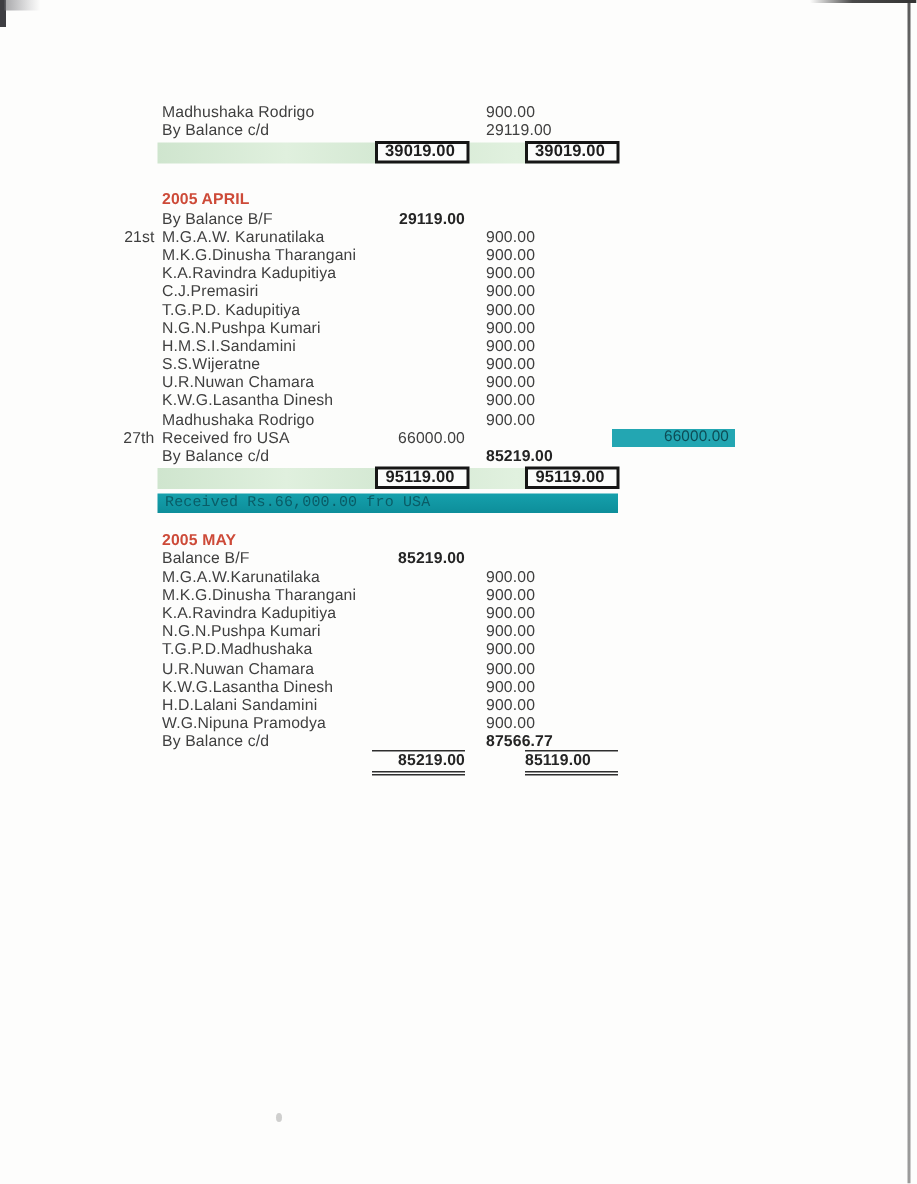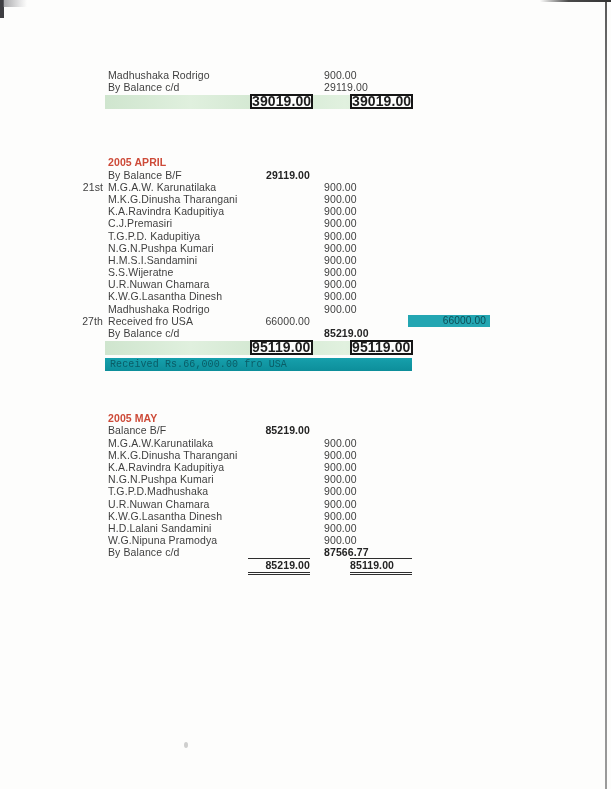--- a/index.html
+++ b/index.html
@@ -22,31 +22,31 @@
     background:#8a8a8a;opacity:.4;}
   
   #rows{position:absolute;left:0;top:69px;width:611px;}
   .row{position:relative;height:12.2px;font-size:10.5px;line-height:12.2px;color:#3f3f3f;letter-spacing:.1px;}
   .row span{position:absolute;white-space:nowrap;}
   .date{left:58px;width:45px;text-align:right;}
   .name{left:108px;width:200px;}
   .colA{left:222px;width:88px;text-align:right;}
   .colB{left:324px;width:88px;text-align:left;}
   .bold{font-weight:bold;color:#242424;}
-  .section_header{height:12.2px;margin-top:29px;}
+  .section_header{height:12.2px;}
   .section_header .hdr{left:108px;font-weight:bold;color:var(--accent-red,#cd4a38);}
   .spacer{height:17px;}
   .spacer_sm{height:12px;}
   
   .total_band{height:14px;margin:2px 0 1px 0;}
   .total_band::before{content:'';position:absolute;left:105px;top:0;width:307px;height:13.5px;
     background:linear-gradient(90deg,#cfe5ce,#e0f0de 28%,#d2e7d1 52%,#e1f1df 78%,#d3e8d2);}
-  .boxA,.boxB{top:-1px;height:11px;line-height:11px;width:56px;text-align:left;
+  .boxA,.boxB{top:-1px;height:11px;line-height:11px;width:56px;text-align:center;
     background:#fcfdfc;border:2px solid #161616;font-weight:bold;color:#1d1d1d;
-    padding-right:3px;font-size:14px;}
+    padding-right:3px;font-size:11px;}
   .boxA{left:250px;}
   .boxB{left:350px;}
   
   .note_band{height:13px;margin-top:3px;}
   .note_band .note{left:105px;width:302px;height:13px;line-height:13px;padding-left:5px;
     background:linear-gradient(180deg,var(--teal,#16a0ac),#0d8e9a);
     color:#0a5c66;font-size:10px;font-family:Liberation Mono, monospace;}
   
   .sidebox{left:408px;top:0;width:78px;height:12px;line-height:12px;text-align:right;
     background:var(--teal-box,#23a6b2);color:#0d4c55;padding-right:4px;font-size:10.2px;}

